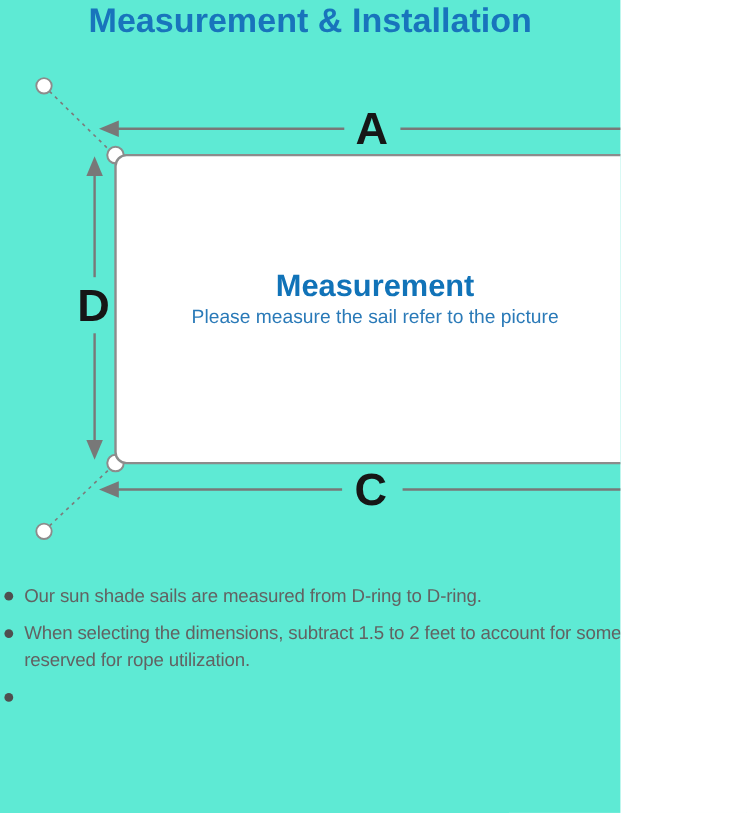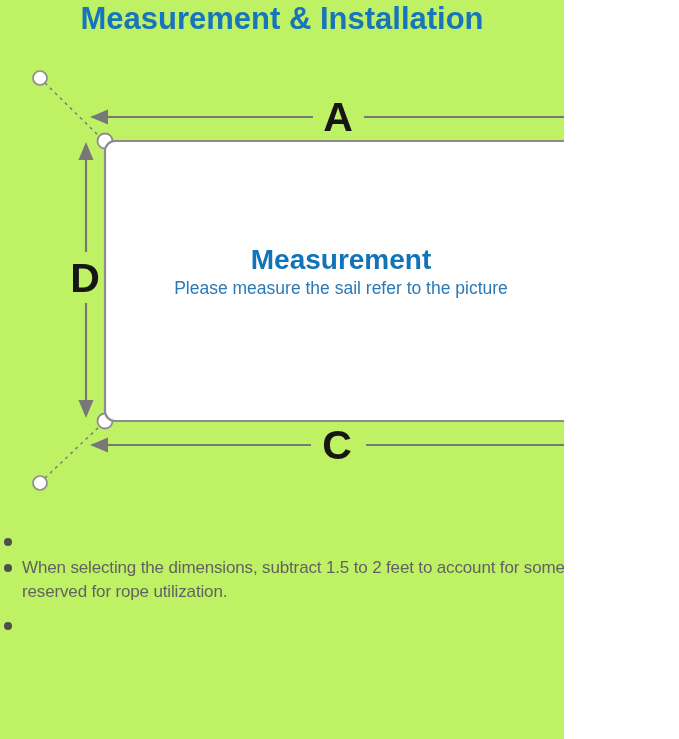--- a/index.html
+++ b/index.html
@@ -1,21 +1,21 @@
 <!DOCTYPE html>
 <html><head>
 <meta charset="utf-8">
 <style>
   * { margin: 0; padding: 0; box-sizing: border-box; }
   html, body { background: #ffffff; }
   .page {
     position: relative;
     width: 564px;
     height: 739px;
-    background: #bef264;
+    background: #5eead4;
     overflow: hidden;
     font-family: "Liberation Sans", sans-serif;
   }
   .page-title {
     position: absolute;
     top: 1px; left: 0; right: 0;
     text-align: center;
     font-size: 31px;
     font-weight: bold;
     letter-spacing: 0px;
@@ -133,20 +133,21 @@
       <text class="dim-label" x="592" y="277" text-anchor="middle" dominant-baseline="central">B</text>
     </g>
 
     <text class="center-title" x="341" y="269" text-anchor="middle">Measurement</text>
     <text class="center-subtitle" x="341" y="294" text-anchor="middle">Please measure the sail refer to the picture</text>
   </svg>
 
   <ul class="notes">
     <li class="note-item">
       <span class="note-bullet"></span>
+      <span class="note-text">Our sun shade sails are measured from D-ring to D-ring.</span>
     </li>
     <li class="note-item">
       <span class="note-bullet"></span>
       <span class="note-text">When selecting the dimensions, subtract 1.5 to 2 feet to account for some spacing
 reserved for rope utilization.</span>
     </li>
     <li class="note-item">
       <span class="note-bullet"></span>
     </li>
   </ul>

